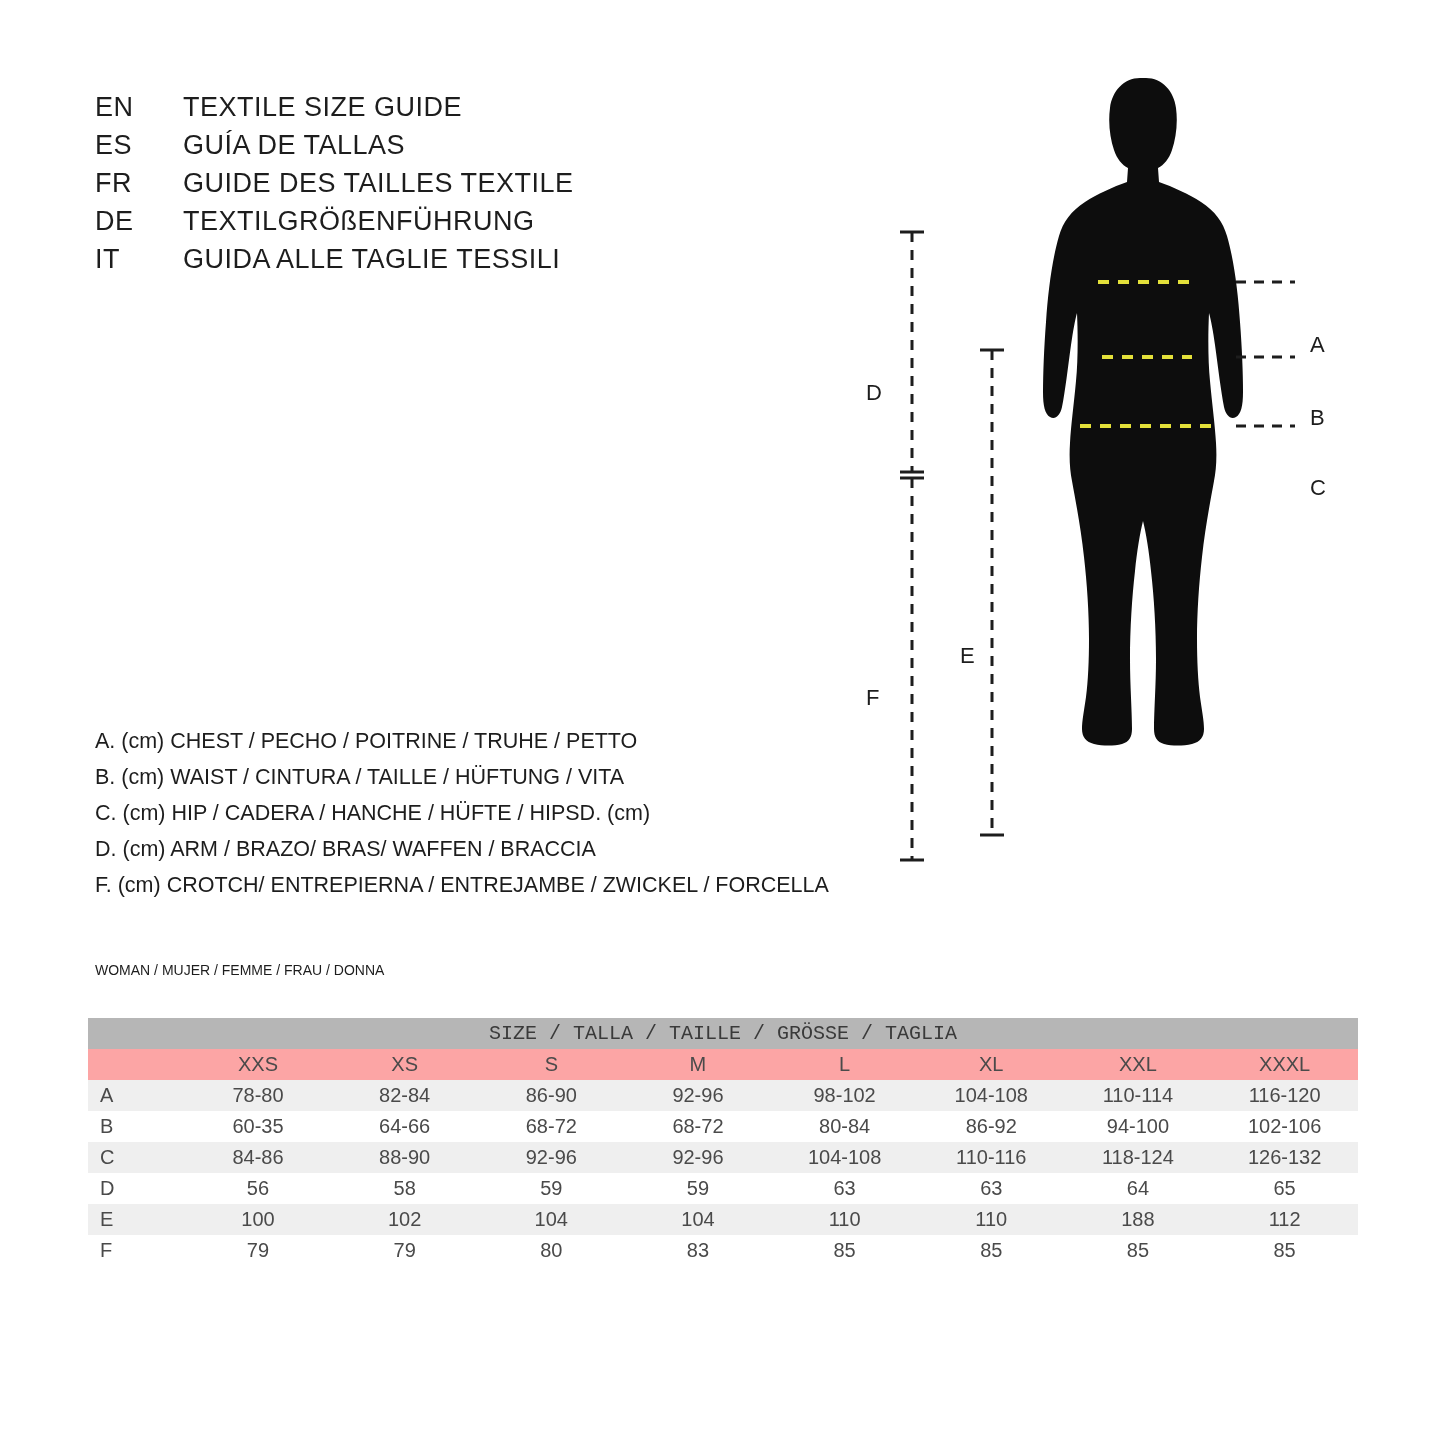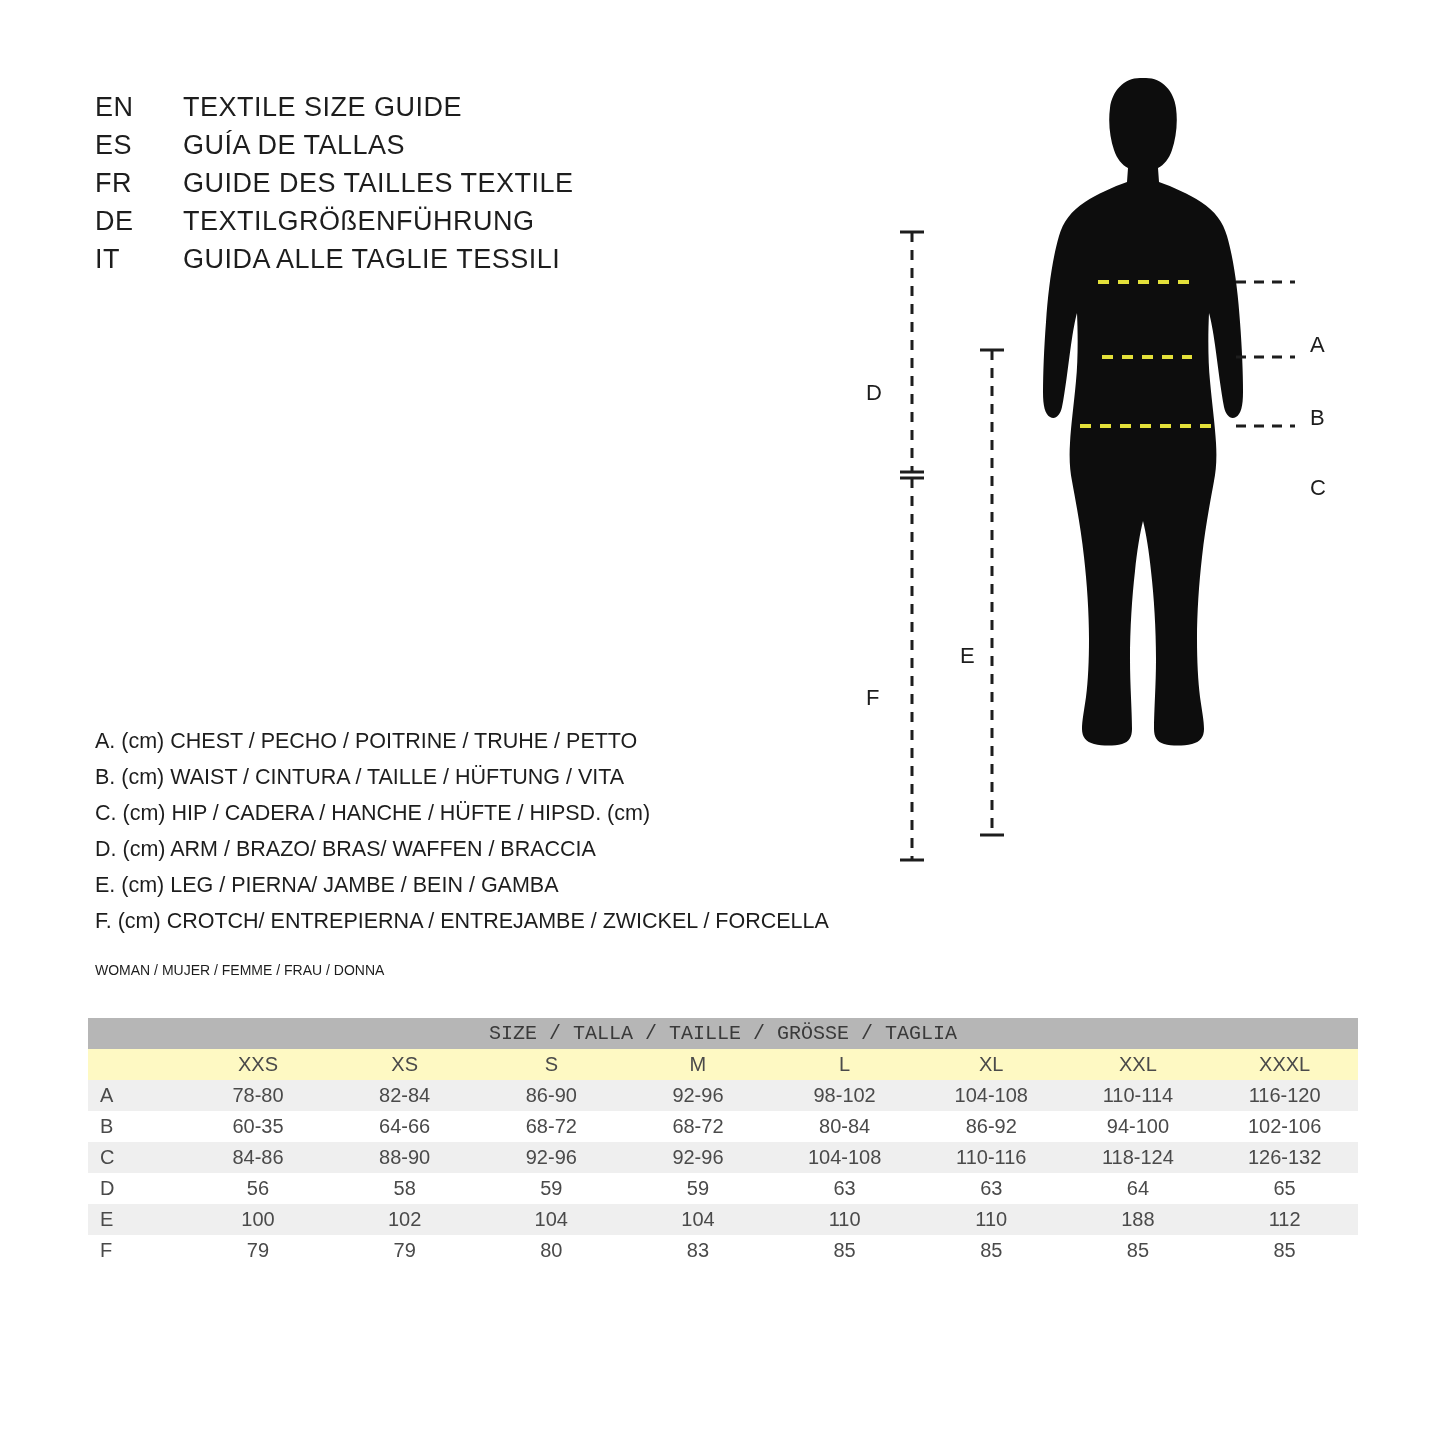--- a/index.html
+++ b/index.html
@@ -118,21 +118,21 @@
     font-family: Liberation Mono, monospace;
   }
   .col-key {
     width: 75px;
     text-align: left !important;
     padding-left: 12px !important;
     color: #4a4a4a;
   }
   .row-sizes td {
     color: #4a4a4a;
-    background: #fef9c3;
+    background: #fca5a5;
     height: 36px;
   }
   .row-shade td {
     background: #efefef;
   }
   .row-plain td {
     background: #ffffff;
   }
   .size-table td.val {
     width: 132px;
@@ -164,21 +164,20 @@
       <span class="title-lang">IT</span>
       <span class="title-text">GUIDA ALLE TAGLIE TESSILI</span>
     </div>
   </div>
 
   <div class="legend">
     <div class="legend-row">A. (cm) CHEST / PECHO / POITRINE / TRUHE / PETTO</div>
     <div class="legend-row">B. (cm) WAIST / CINTURA / TAILLE / HÜFTUNG / VITA</div>
     <div class="legend-row">C. (cm) HIP / CADERA / HANCHE / HÜFTE / HIPSD. (cm)</div>
     <div class="legend-row">D. (cm) ARM / BRAZO/ BRAS/ WAFFEN / BRACCIA</div>
-    <div class="legend-row">E. (cm) LEG / PIERNA/ JAMBE / BEIN / GAMBA</div>
     <div class="legend-row">F. (cm) CROTCH/ ENTREPIERNA / ENTREJAMBE / ZWICKEL / FORCELLA</div>
   </div>
 
   <div class="gender-row">WOMAN / MUJER / FEMME / FRAU / DONNA</div>
 
   <div class="figure">
     <svg width="540" height="830" viewBox="0 0 540 830" xmlns="http://www.w3.org/2000/svg">
 
       <g fill="#0d0d0d">
         <path d="M300 18

